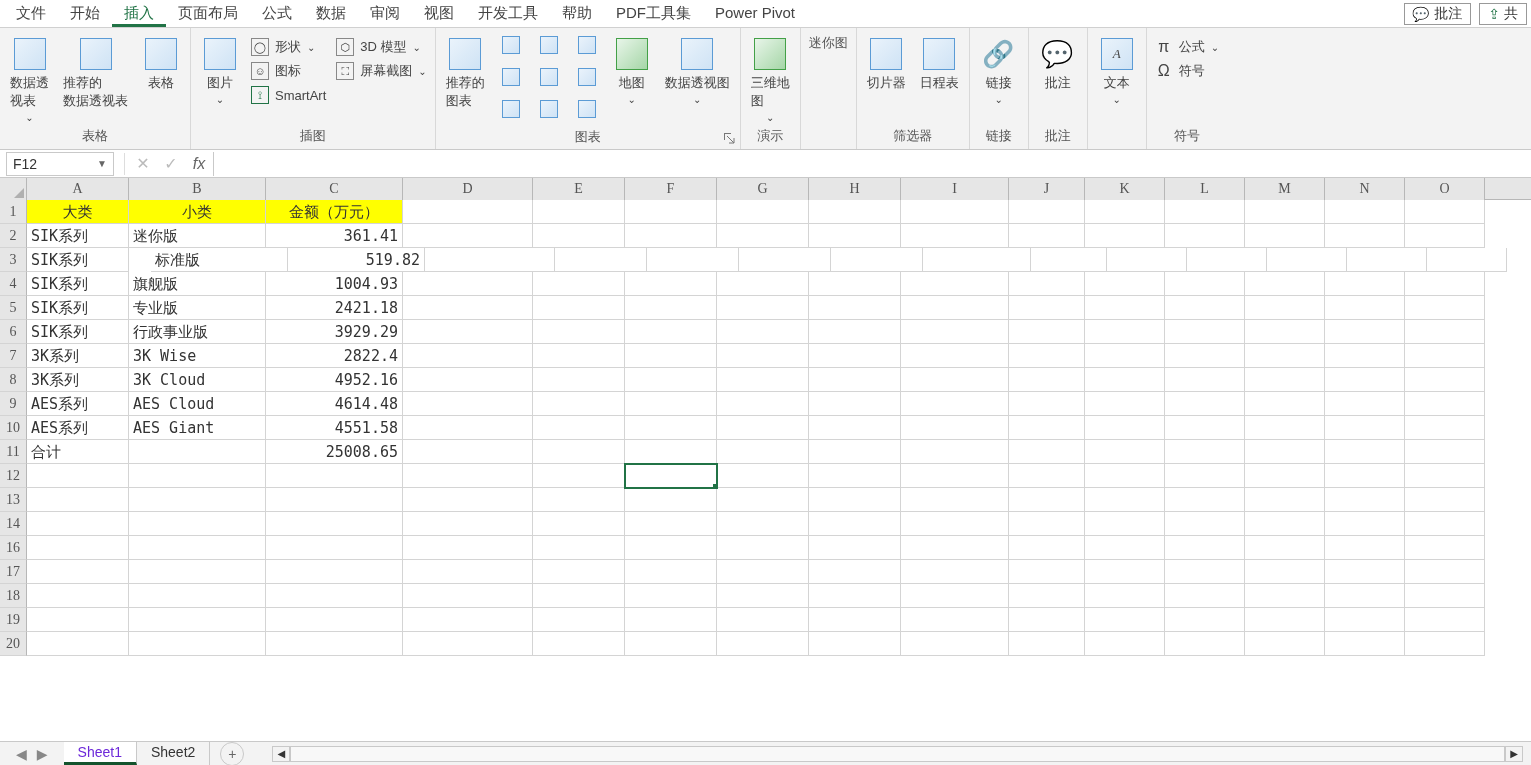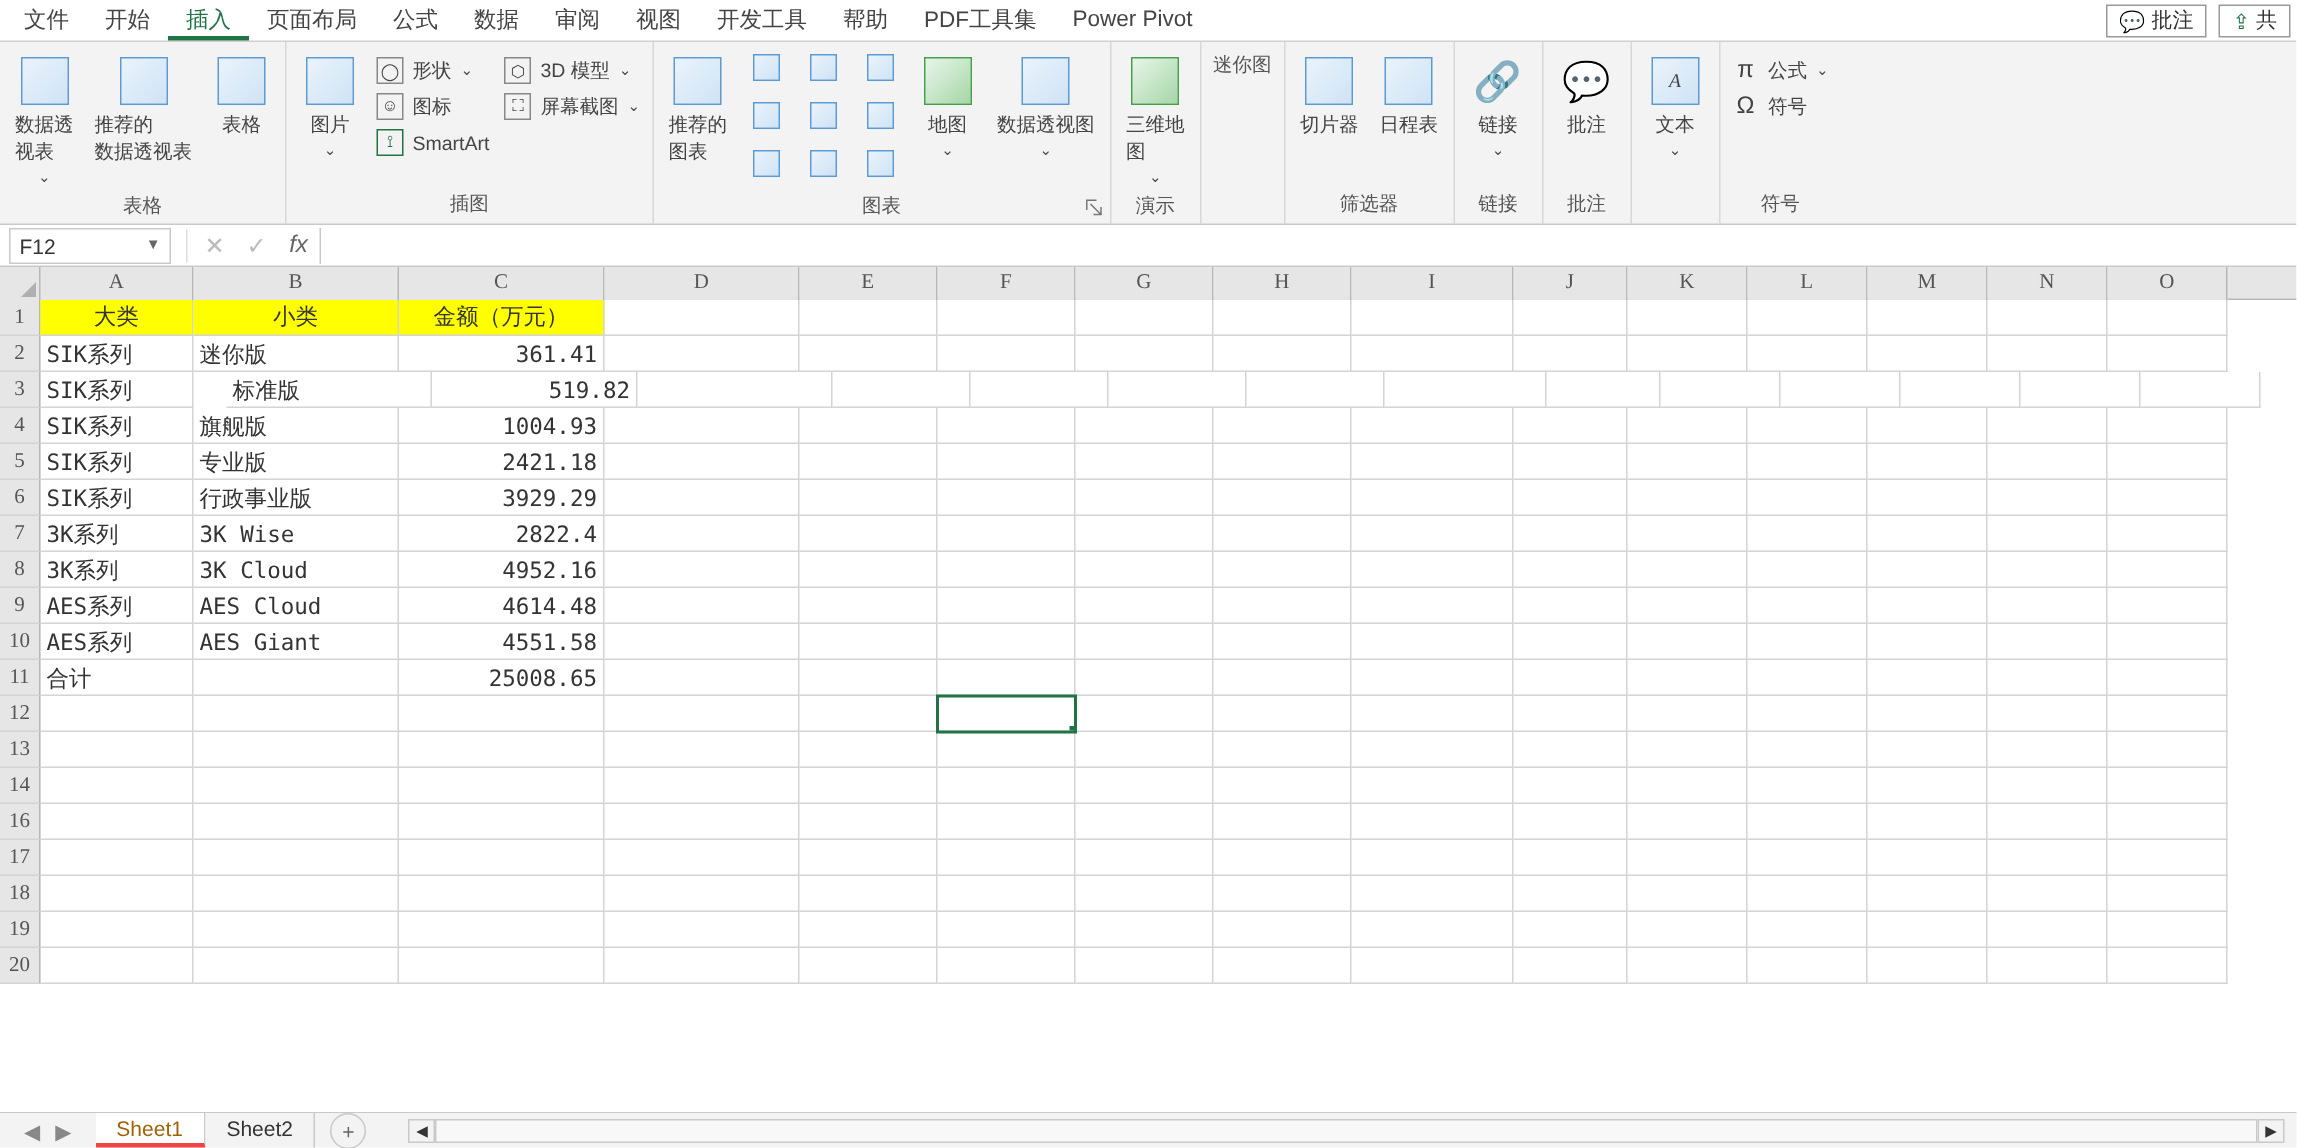--- a/index.html
+++ b/index.html
@@ -56,21 +56,21 @@
   .num{ text-align:right; font-family:"SimSun",monospace;}
   .txt{ font-family:"SimSun",monospace;}
   .selected{ outline:2px solid #217346; outline-offset:-1px; background:#fff; position:relative;}
   .selected::after{content:"";position:absolute;right:-3px;bottom:-3px;width:6px;height:6px;background:#217346;}
 
   
   .tabs-bar{ position:fixed; bottom:0; left:0; right:0; height:24px; background:#f3f3f3; display:flex; align-items:center; border-top:1px solid #c9c9c9; font-size:14px;}
   .nav-arrows{ display:flex; gap:2px; padding:0 12px; color:#888;}
   .nav-arrows span{padding:0 4px;}
   .stab{ padding:2px 14px; border-right:1px solid #c9c9c9; background:#f3f3f3;}
-  .stab.active{ background:#fff; border-bottom:3px solid #ef4444; color:#a16207;}
+  .stab.active{ background:#fff; border-bottom:3px solid #14532d; color:#6d28d9;}
   .addtab{ width:24px;height:24px;display:flex;align-items:center;justify-content:center;border:1px solid #c9c9c9;border-radius:50%;margin:0 10px;color:#666;font-size:14px;}
   .tabs-divider{flex:0 0 10px;}
   .hscroll{ flex:1; display:flex; align-items:center; padding:0 8px;}
   .hscroll-track{flex:1;height:16px;border:1px solid #c9c9c9;background:#f8f8f8;position:relative;}
   .hscroll-arrow{width:18px;height:16px;border:1px solid #c9c9c9;display:flex;align-items:center;justify-content:center;font-size:10px;background:#f3f3f3;}
 </style>
 </head>
 <body>
 
 <div class="menu-bar">

